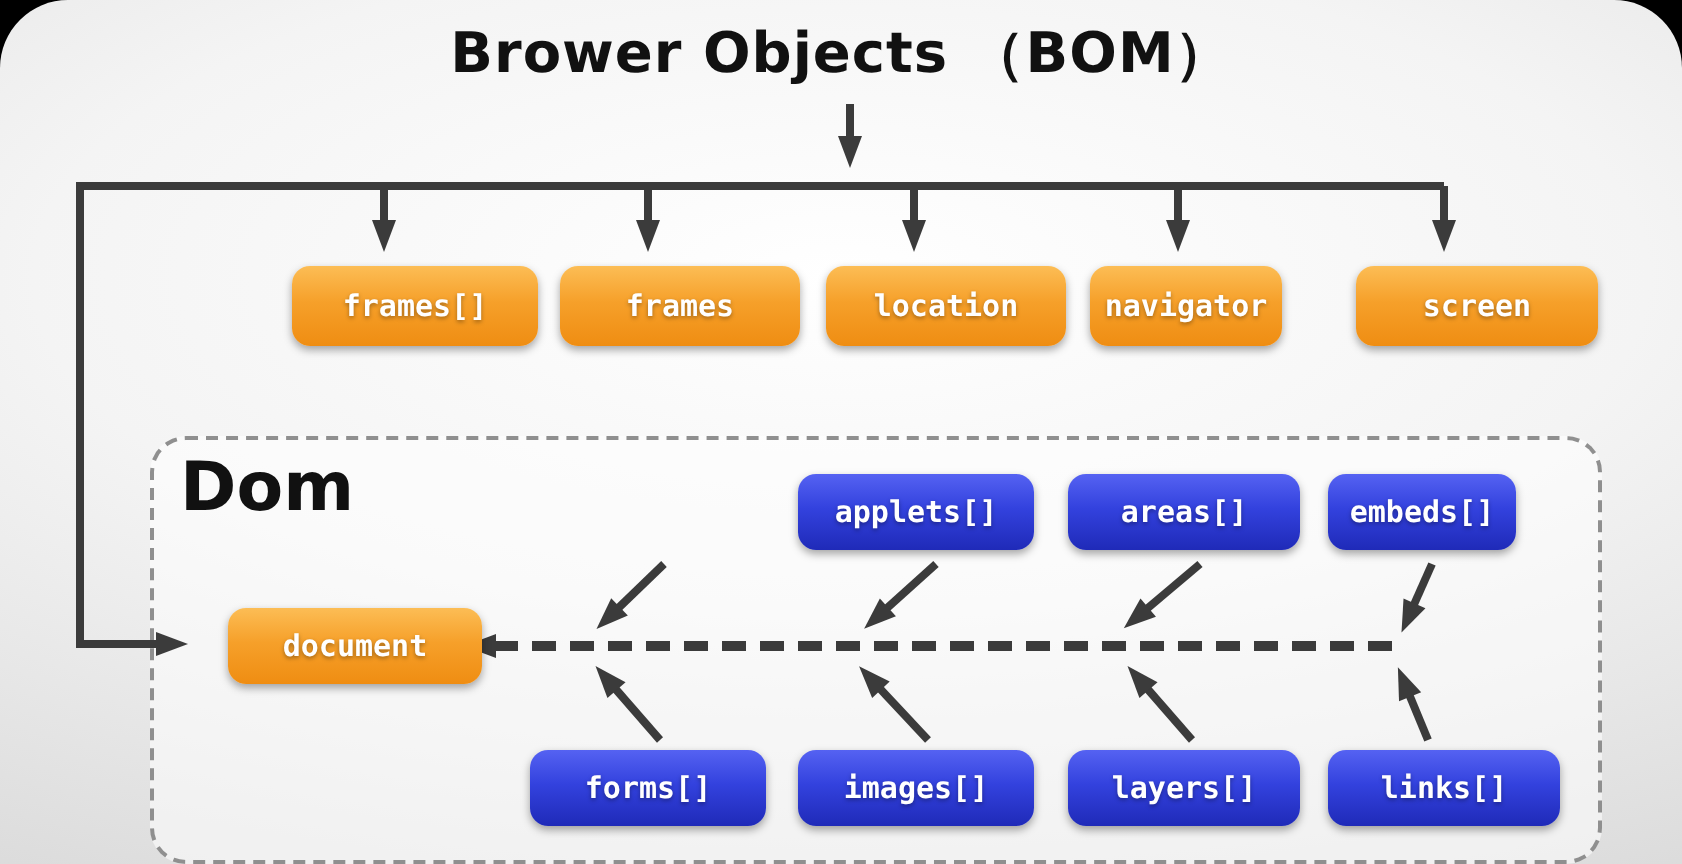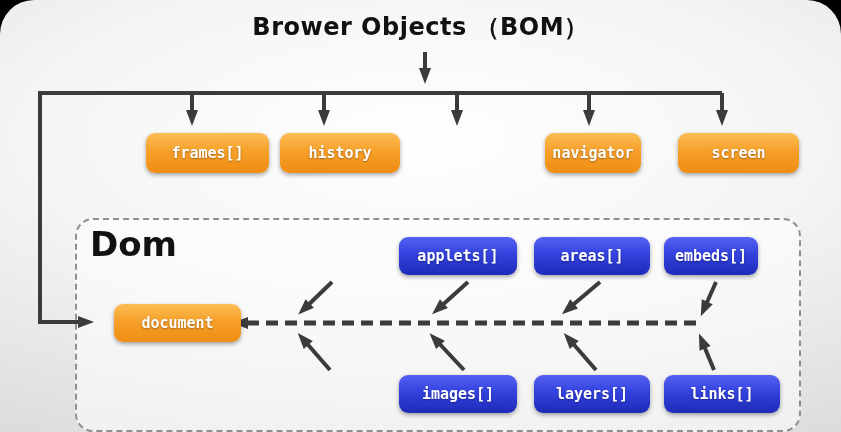--- a/index.html
+++ b/index.html
@@ -8,21 +8,21 @@
     font-family:"DejaVu Sans","Liberation Sans",sans-serif;
     background:#000;
   }
   .page-bg{
     position:absolute;inset:0;
     border-radius:34px 34px 0 0;
     background:radial-gradient(ellipse 120% 95% at 50% 32%, #ffffff 0%, #f4f4f4 40%, #e3e3e3 70%, #d2d2d2 100%);
   }
   .title{
     position:absolute;left:0;right:0;top:8px;margin:0;
-    text-align:center;font-size:24px;font-weight:bold;color:#111;
+    text-align:center;font-size:28px;font-weight:bold;color:#111;
     line-height:38px;letter-spacing:0.5px;
   }
   .connectors{position:absolute;left:0;top:0;width:841px;height:432px;pointer-events:none;}
   .node{
     position:absolute;height:40px;border-radius:9px;
     display:flex;align-items:center;justify-content:center;
     font-family:"DejaVu Sans Mono","Liberation Mono",monospace;
     font-weight:bold;font-size:15px;color:#fff;
     text-shadow:0 1px 2px rgba(0,0,0,0.35);
     box-shadow:0 2px 4px rgba(0,0,0,0.35);
@@ -85,26 +85,28 @@
       <path d="M716,282 L704,309" marker-end="url(#ah)"></path>
 
       <path d="M330,370 L303,339" marker-end="url(#ah)"></path>
       <path d="M464,370 L435,339" marker-end="url(#ah)"></path>
       <path d="M596,370 L569,339" marker-end="url(#ah)"></path>
       <path d="M714,370 L702,341" marker-end="url(#ah)"></path>
     </g>
   </svg>
 
   <div class="node orange" style="left:130px;top:133px;width:123px">frames[]</div>
-  <div class="node orange" style="left:264px;top:133px;width:120px">history</div>
+  <div class="node orange" style="left:264px;top:133px;width:120px">frames</div>
+  <div class="node orange" style="left:397px;top:133px;width:120px">location</div>
   <div class="node orange" style="left:529px;top:133px;width:96px">navigator</div>
   <div class="node orange" style="left:662px;top:133px;width:121px">screen</div>
 
   <div class="node orange" style="left:98px;top:304px;width:127px;height:38px">document</div>
 
   <div class="node blue" style="left:399px;top:237px;width:118px">applets[]</div>
   <div class="node blue" style="left:534px;top:237px;width:116px">areas[]</div>
   <div class="node blue" style="left:664px;top:237px;width:94px">embeds[]</div>
 
+  <div class="node blue" style="left:265px;top:375px;width:118px">forms[]</div>
   <div class="node blue" style="left:399px;top:375px;width:118px">images[]</div>
   <div class="node blue" style="left:534px;top:375px;width:116px">layers[]</div>
   <div class="node blue" style="left:664px;top:375px;width:116px">links[]</div>
 </div>
 
 </body></html>

